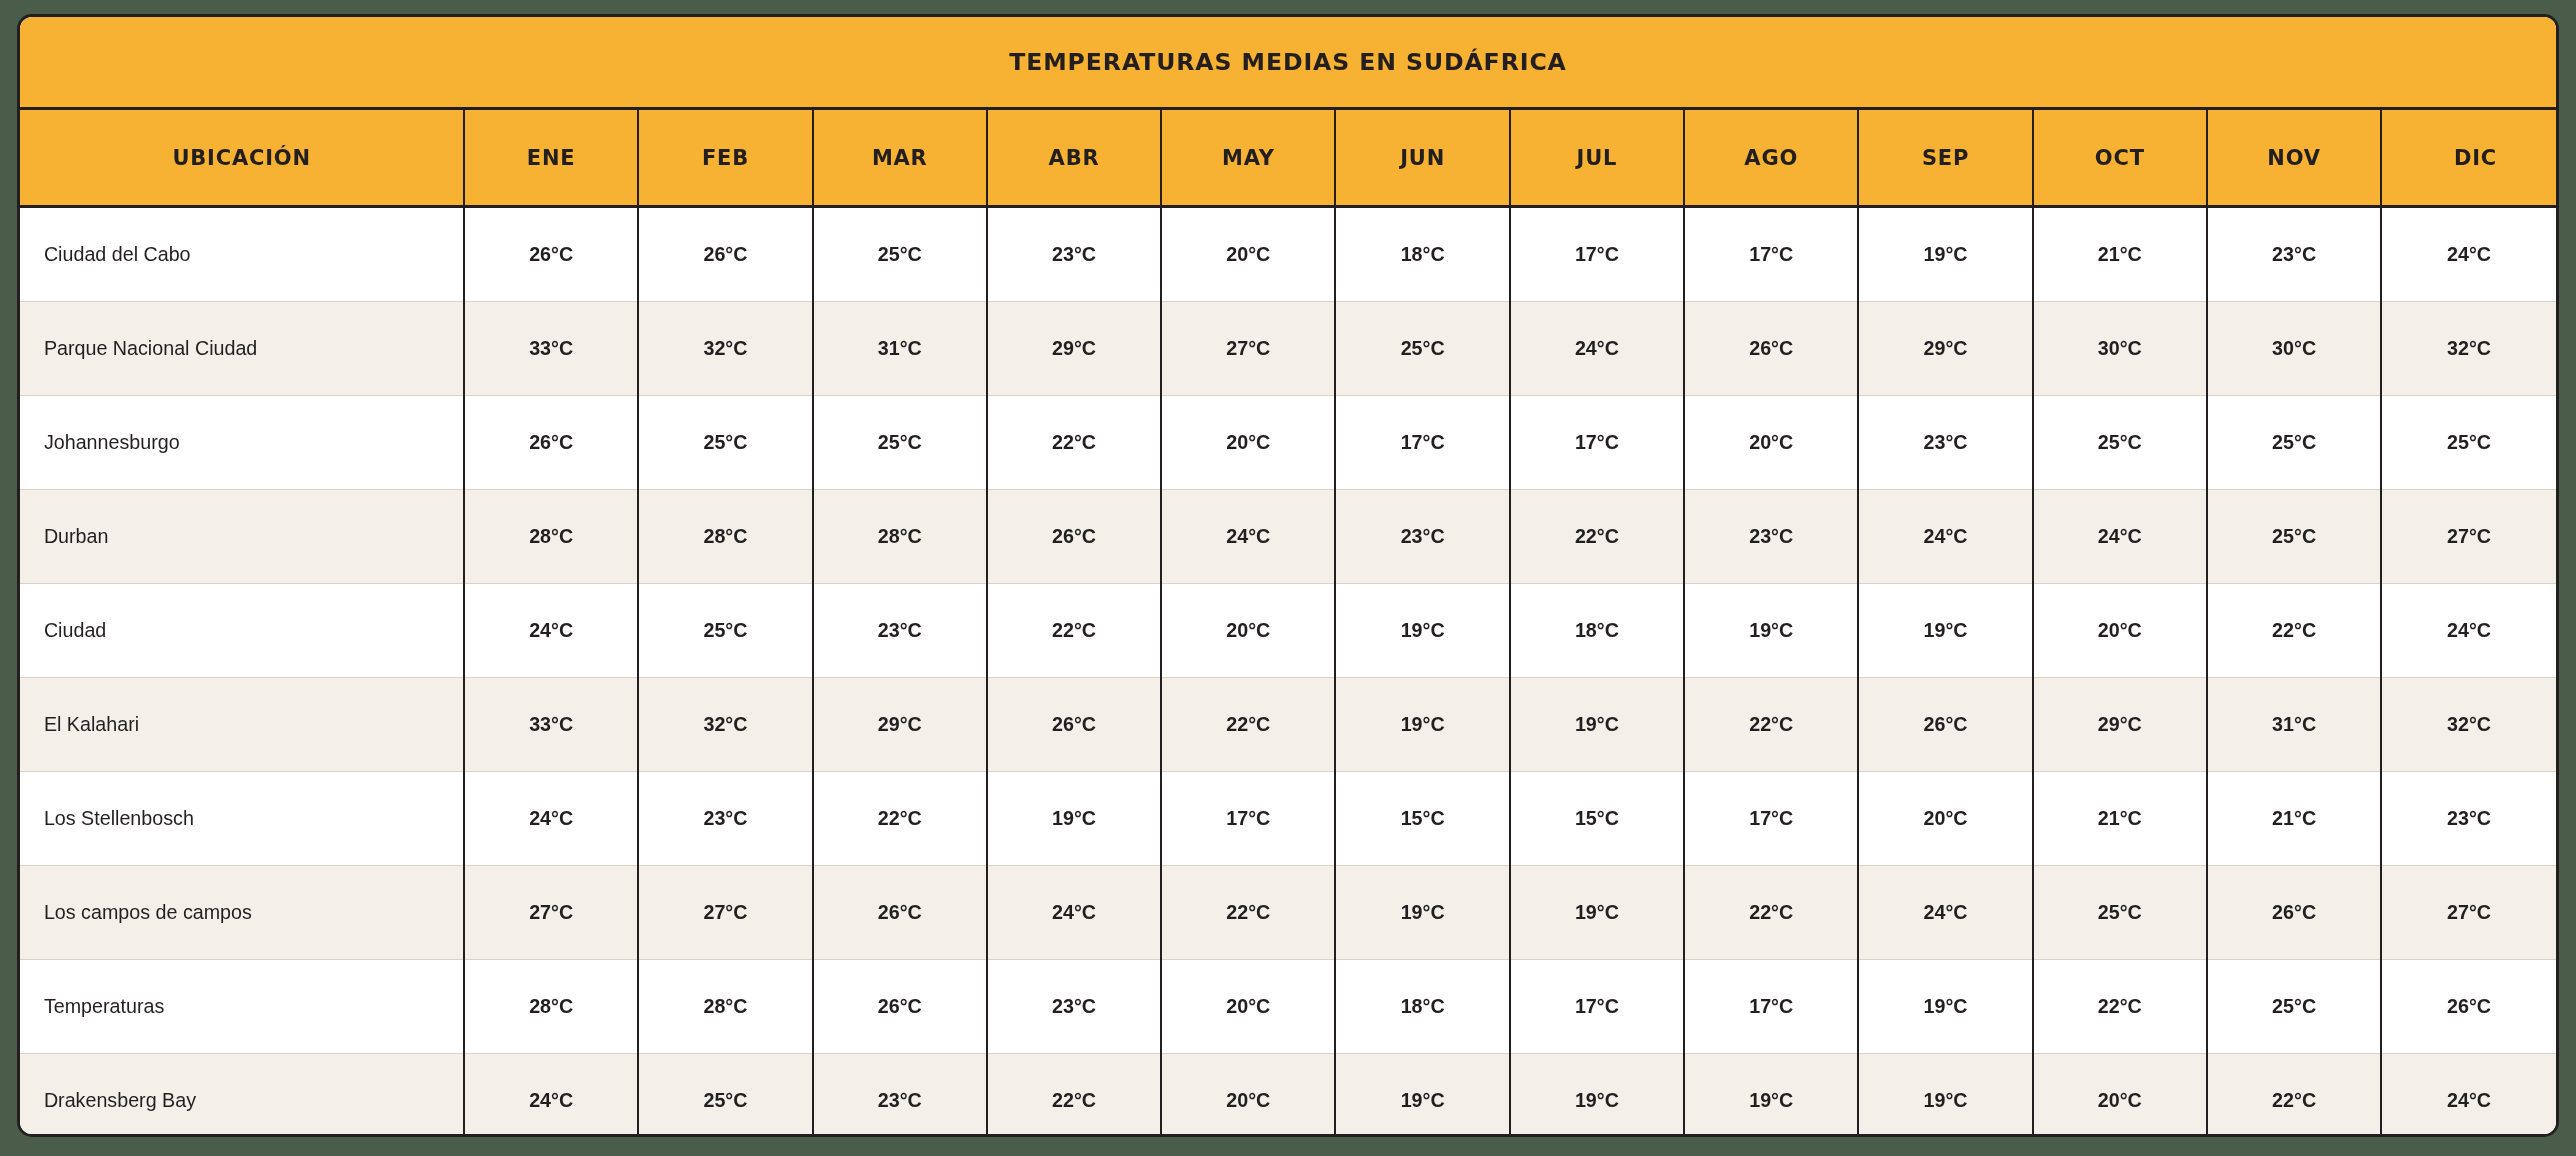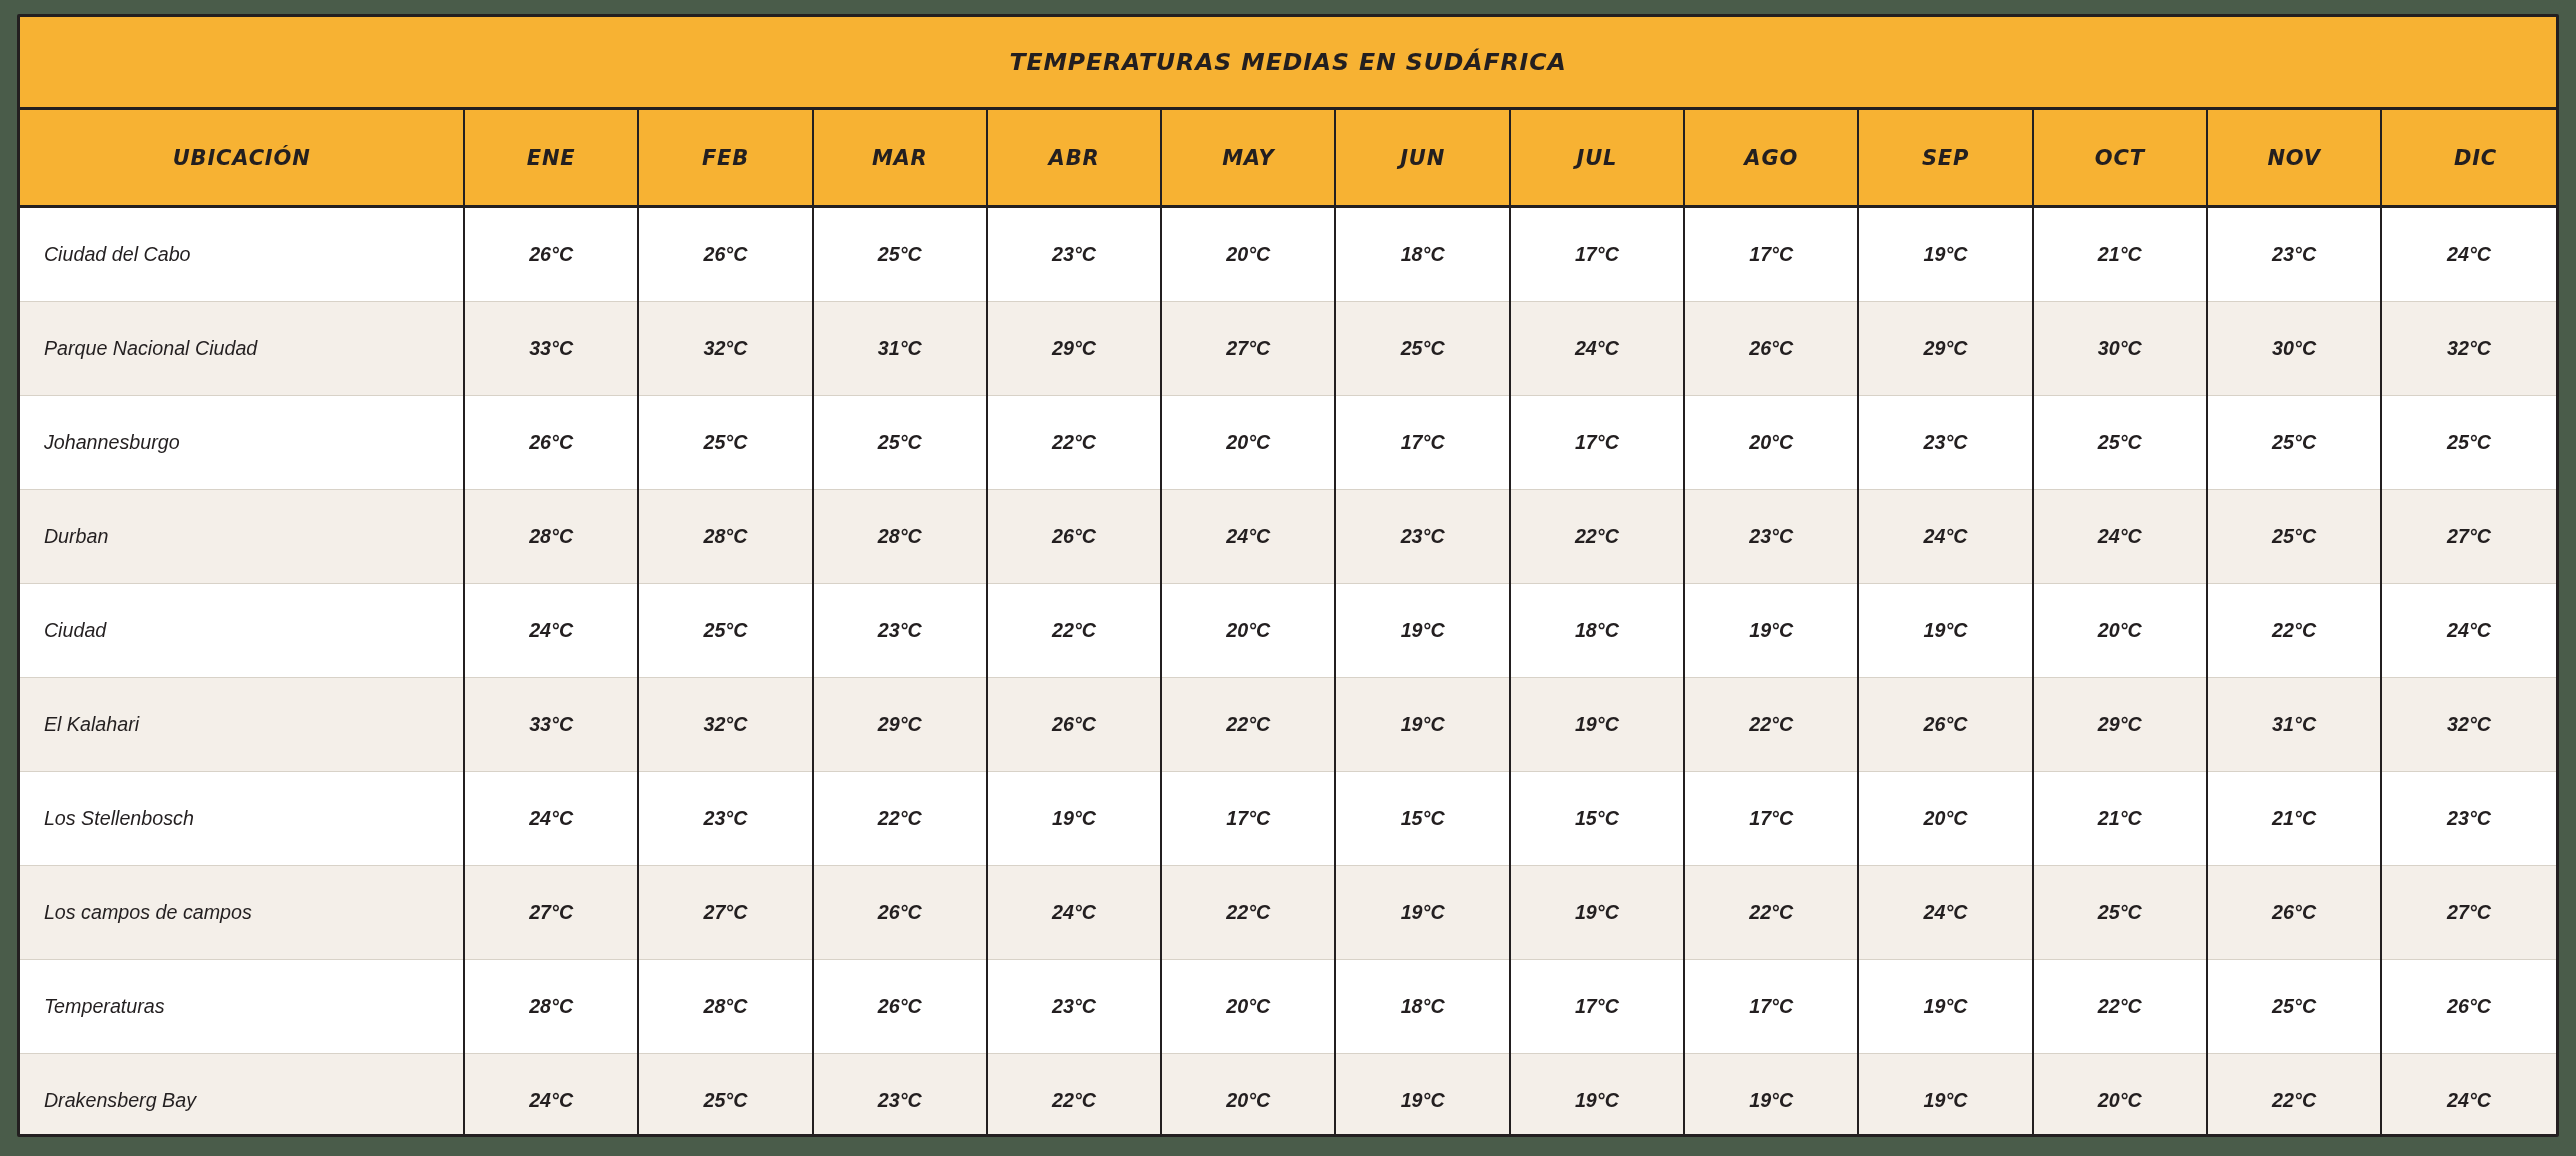--- a/index.html
+++ b/index.html
@@ -19,23 +19,22 @@
     height: 1157px;
     padding: 14px 17.3px 20.4px 17.3px;
     background: #4a5c4a;
   }
   .table-wrap {
     box-sizing: border-box;
     width: 100%;
     height: 100%;
     background: #ffffff;
     border: 3.9px solid #231f20;
-    border-radius: 2px;
+    border-radius: 15px;
     overflow: hidden;
-    font-style: italic;
   }
   table {
     border-collapse: collapse;
     table-layout: fixed;
     width: 100%;
     height: 100%;
   }
   .title-row td {
     background: #f7b233;
     color: #231f20;

